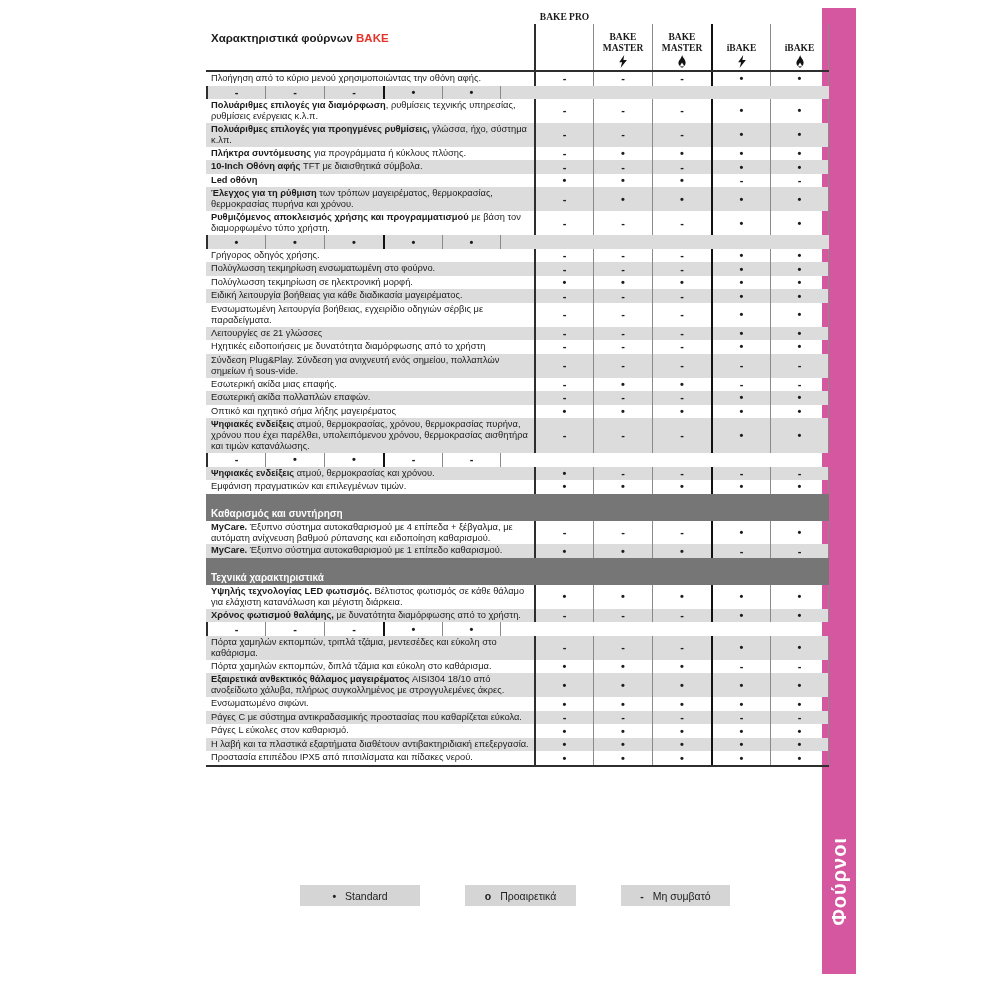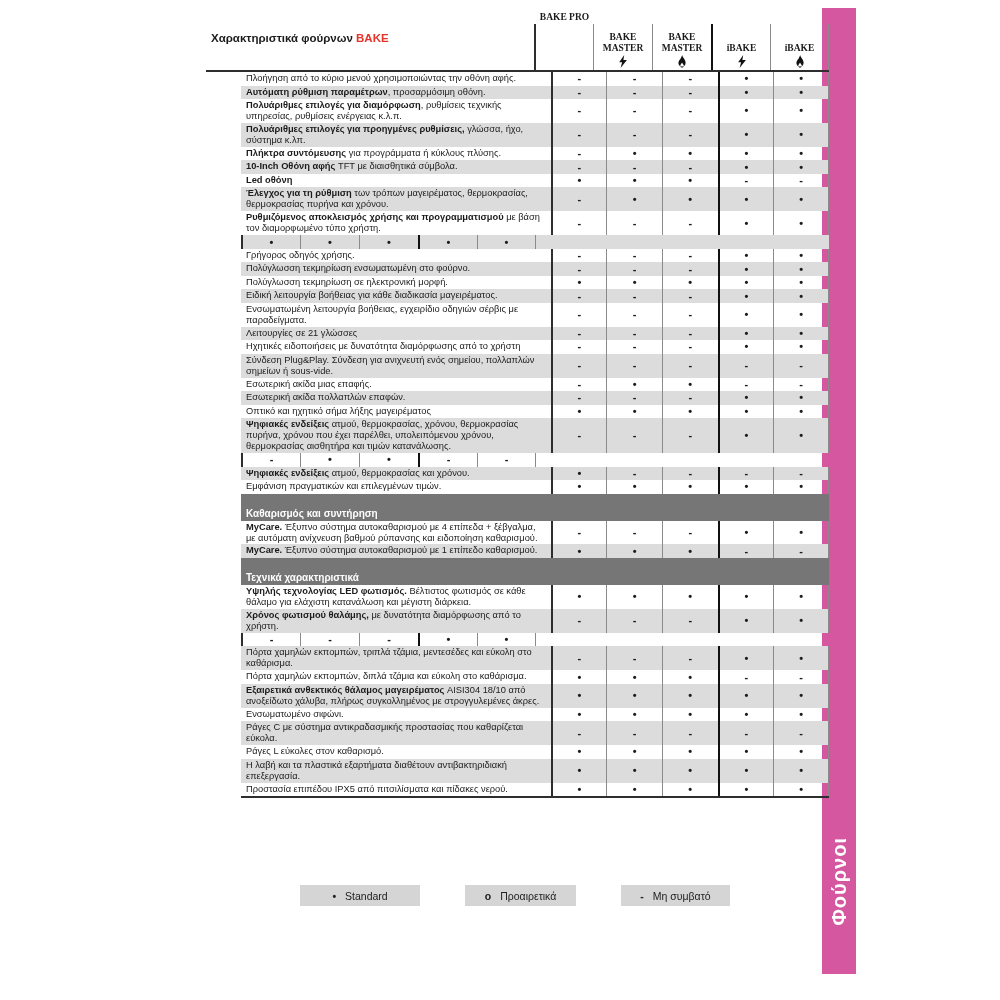--- a/index.html
+++ b/index.html
@@ -26,21 +26,21 @@
   .col-head svg{margin-top:2px;}
 
   
   .col-head:nth-child(2), .row .val.c0{border-left:2px solid var(--line-dark);gap:44px;}
   .col-head:nth-child(3), .row .val.c1{border-left:1px solid var(--line-thin);}
   .col-head:nth-child(4), .row .val.c2{border-left:1px solid var(--line-thin);}
   .col-head:nth-child(5), .row .val.c3{border-left:2.5px solid #111;}
   .col-head:nth-child(6), .row .val.c4{border-left:1px solid var(--line-thin);}
   .col-head:nth-child(6), .row .val.c4{border-right:1px solid var(--line-thin);}
 
-  .tbody{border-bottom:2px solid var(--line-dark);margin-left:35px;}
+  .tbody{border-bottom:2px solid var(--line-dark);}
   .row{display:flex;align-items:stretch;min-height:13.5px;}
   .row.shaded{background:var(--stripe);}
   .feature{width:328px;box-sizing:border-box;padding:1px 4px 1px 5px;font-size:9.3px;line-height:1.18;}
   .feature b{font-weight:bold;}
   .val{width:59px;box-sizing:border-box;display:flex;align-items:center;justify-content:center;
     font-size:11px;font-weight:bold;line-height:1;}
   .section-row{background:var(--band);color:#ffffff;font-size:10px;font-weight:bold;
     padding:14px 0 2px 5px;line-height:1.1;}
 
   
@@ -101,21 +101,20 @@
     <div class="tbody" id="tbody">
         <div class="row">
           <div class="feature">Πλοήγηση από το κύριο μενού χρησιμοποιώντας την οθόνη αφής.</div>
           <div class="val c0">-</div>
           <div class="val c1">-</div>
           <div class="val c2">-</div>
           <div class="val c3">•</div>
           <div class="val c4">•</div>
         </div>
         <div class="row shaded">
-          <div class="feature"><b>Αυτόματη ρύθμιση παραμέτρων</b>, προσαρμόσιμη οθόνη.</div>
           <div class="val c0">-</div>
           <div class="val c1">-</div>
           <div class="val c2">-</div>
           <div class="val c3">•</div>
           <div class="val c4">•</div>
         </div>
         <div class="row">
           <div class="feature"><b>Πολυάριθμες επιλογές για διαμόρφωση</b>, ρυθμίσεις τεχνικής υπηρεσίας, ρυθμίσεις ενέργειας κ.λ.π.</div>
           <div class="val c0">-</div>
           <div class="val c1">-</div>

